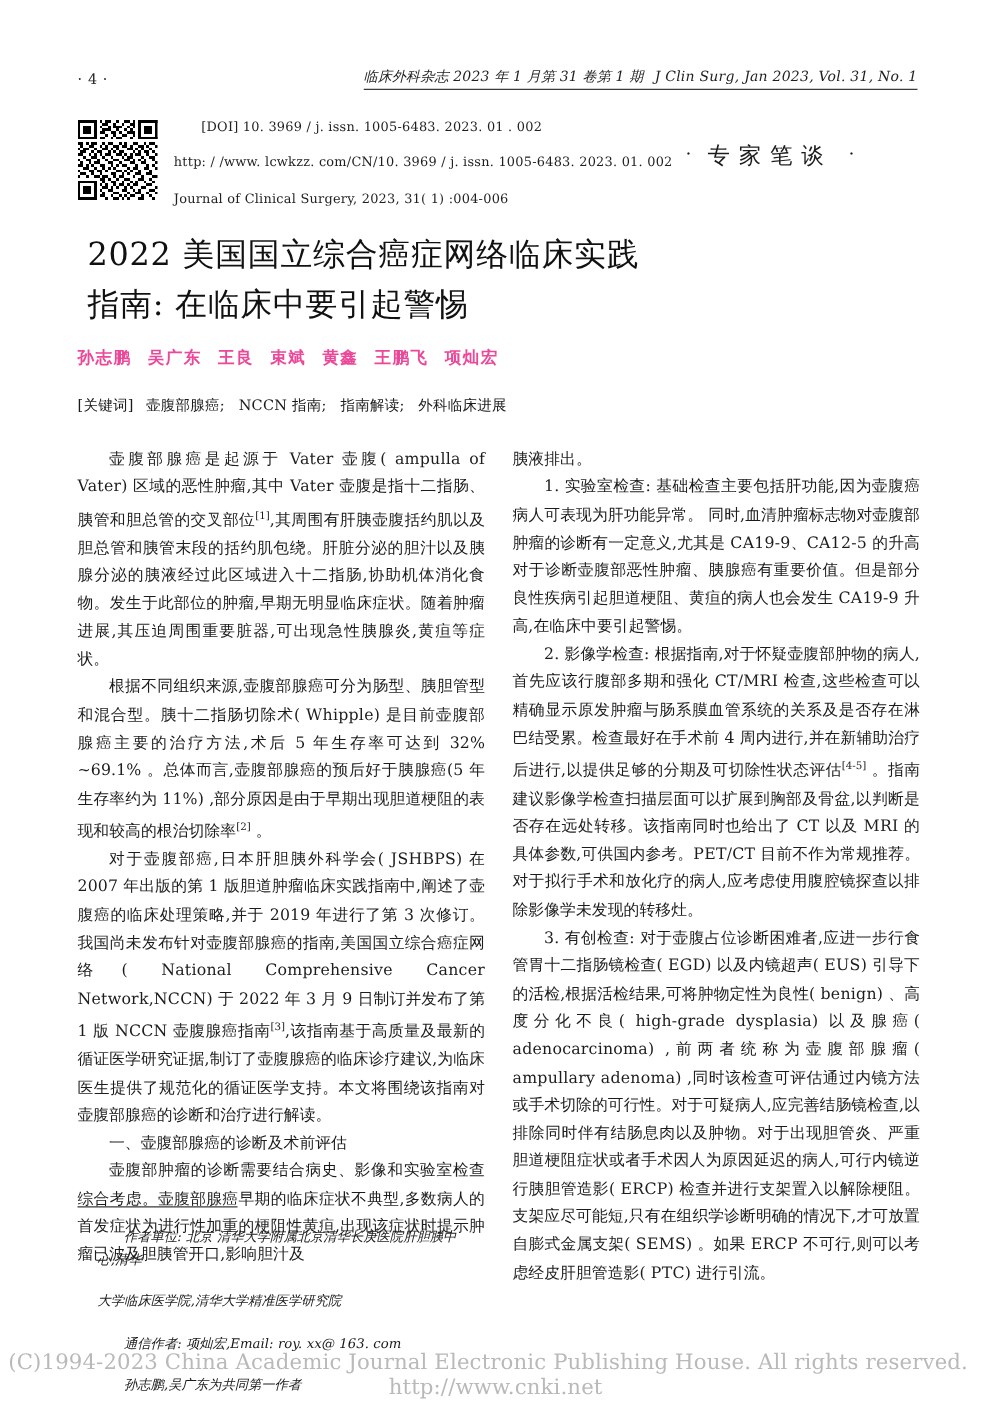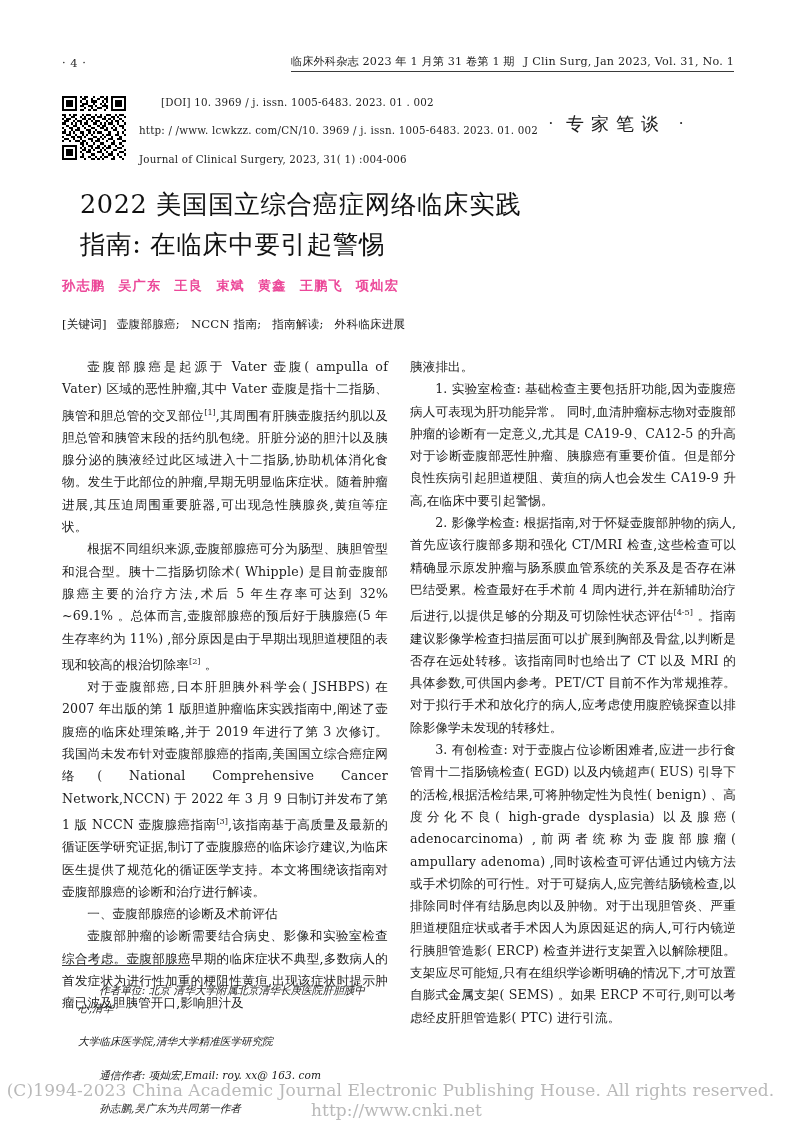--- a/index.html
+++ b/index.html
@@ -42,20 +42,21 @@
     white-space: nowrap;
     padding-bottom: 2px;
   }
   .runhead-right {
     font-size: 11.2px;
     color: #1f1f1f;
     white-space: nowrap;
     border-bottom: 1.3px solid #3a3a3a;
     padding-bottom: 2px;
     letter-spacing: 0.15px;
+    font-style: italic;
   }
   .runhead-right .cn {
     font-family: "DejaVu Serif", "Liberation Serif", serif;
   }
   .runhead-right .sep { display: inline-block; width: 9px; }
 
   
   .doiblock {
     position: absolute;
     left: 62px;
@@ -99,21 +100,21 @@
   }
   .sectionlabel .dot {
     letter-spacing: 0;
     font-size: 15px;
     vertical-align: 2px;
   }
 
   
   .title {
     position: absolute;
-    left: 80px;
+    left: 70px;
     top: 184px;
     width: 560px;
     font-size: 25.5px;
     line-height: 40px;
     letter-spacing: 0.6px;
     color: #111;
     font-family: "DejaVu Serif", "Liberation Serif", serif;
   }
 
   

